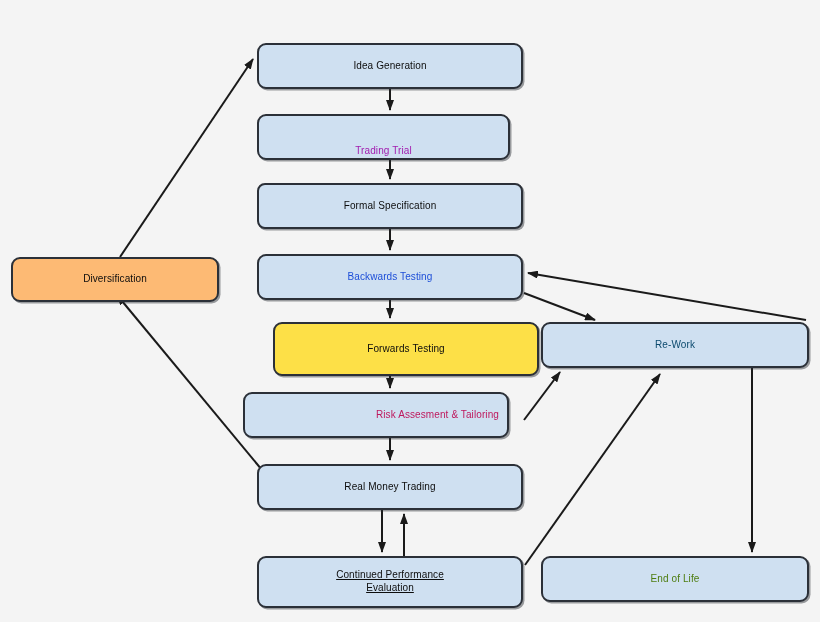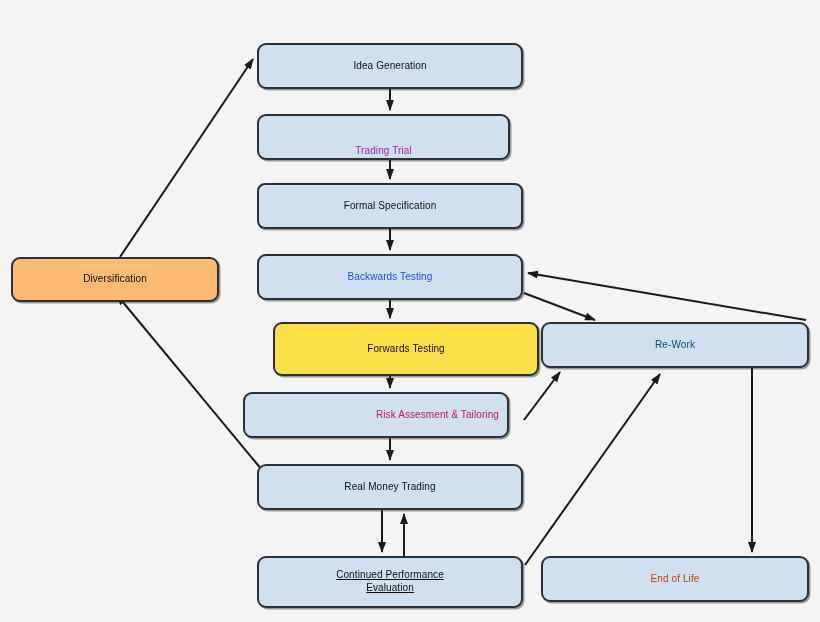--- a/index.html
+++ b/index.html
@@ -107,18 +107,18 @@
       <div class="node" id="node-continued-performance-evaluation" style="left: 257px; top: 556px; width: 266px; height: 52px; background: rgb(207, 224, 241); border-color: rgb(43, 48, 56); color: rgb(13, 13, 13); text-decoration: underline;">
         <span class="node-label">Continued Performance
 Evaluation</span>
       </div>
       <div class="node" id="node-diversification" style="left: 11px; top: 257px; width: 208px; height: 45px; background: #fdba74; border-color: rgb(43, 48, 56); color: rgb(13, 13, 13);">
         <span class="node-label">Diversification</span>
       </div>
       <div class="node" id="node-re-work" style="left: 541px; top: 322px; width: 268px; height: 46px; background: rgb(207, 224, 241); border-color: rgb(43, 48, 56); color: #0c4a6e;">
         <span class="node-label">Re-Work</span>
       </div>
-      <div class="node" id="node-end-of-life" style="left: 541px; top: 556px; width: 268px; height: 46px; background: rgb(207, 224, 241); border-color: rgb(43, 48, 56); color: #c2410c;">
+      <div class="node" id="node-end-of-life" style="left: 541px; top: 556px; width: 268px; height: 46px; background: rgb(207, 224, 241); border-color: rgb(43, 48, 56); color: #4d7c0f;">
         <span class="node-label">End of Life</span>
       </div>
     </div>
 
 </div>
 
 </body></html>

